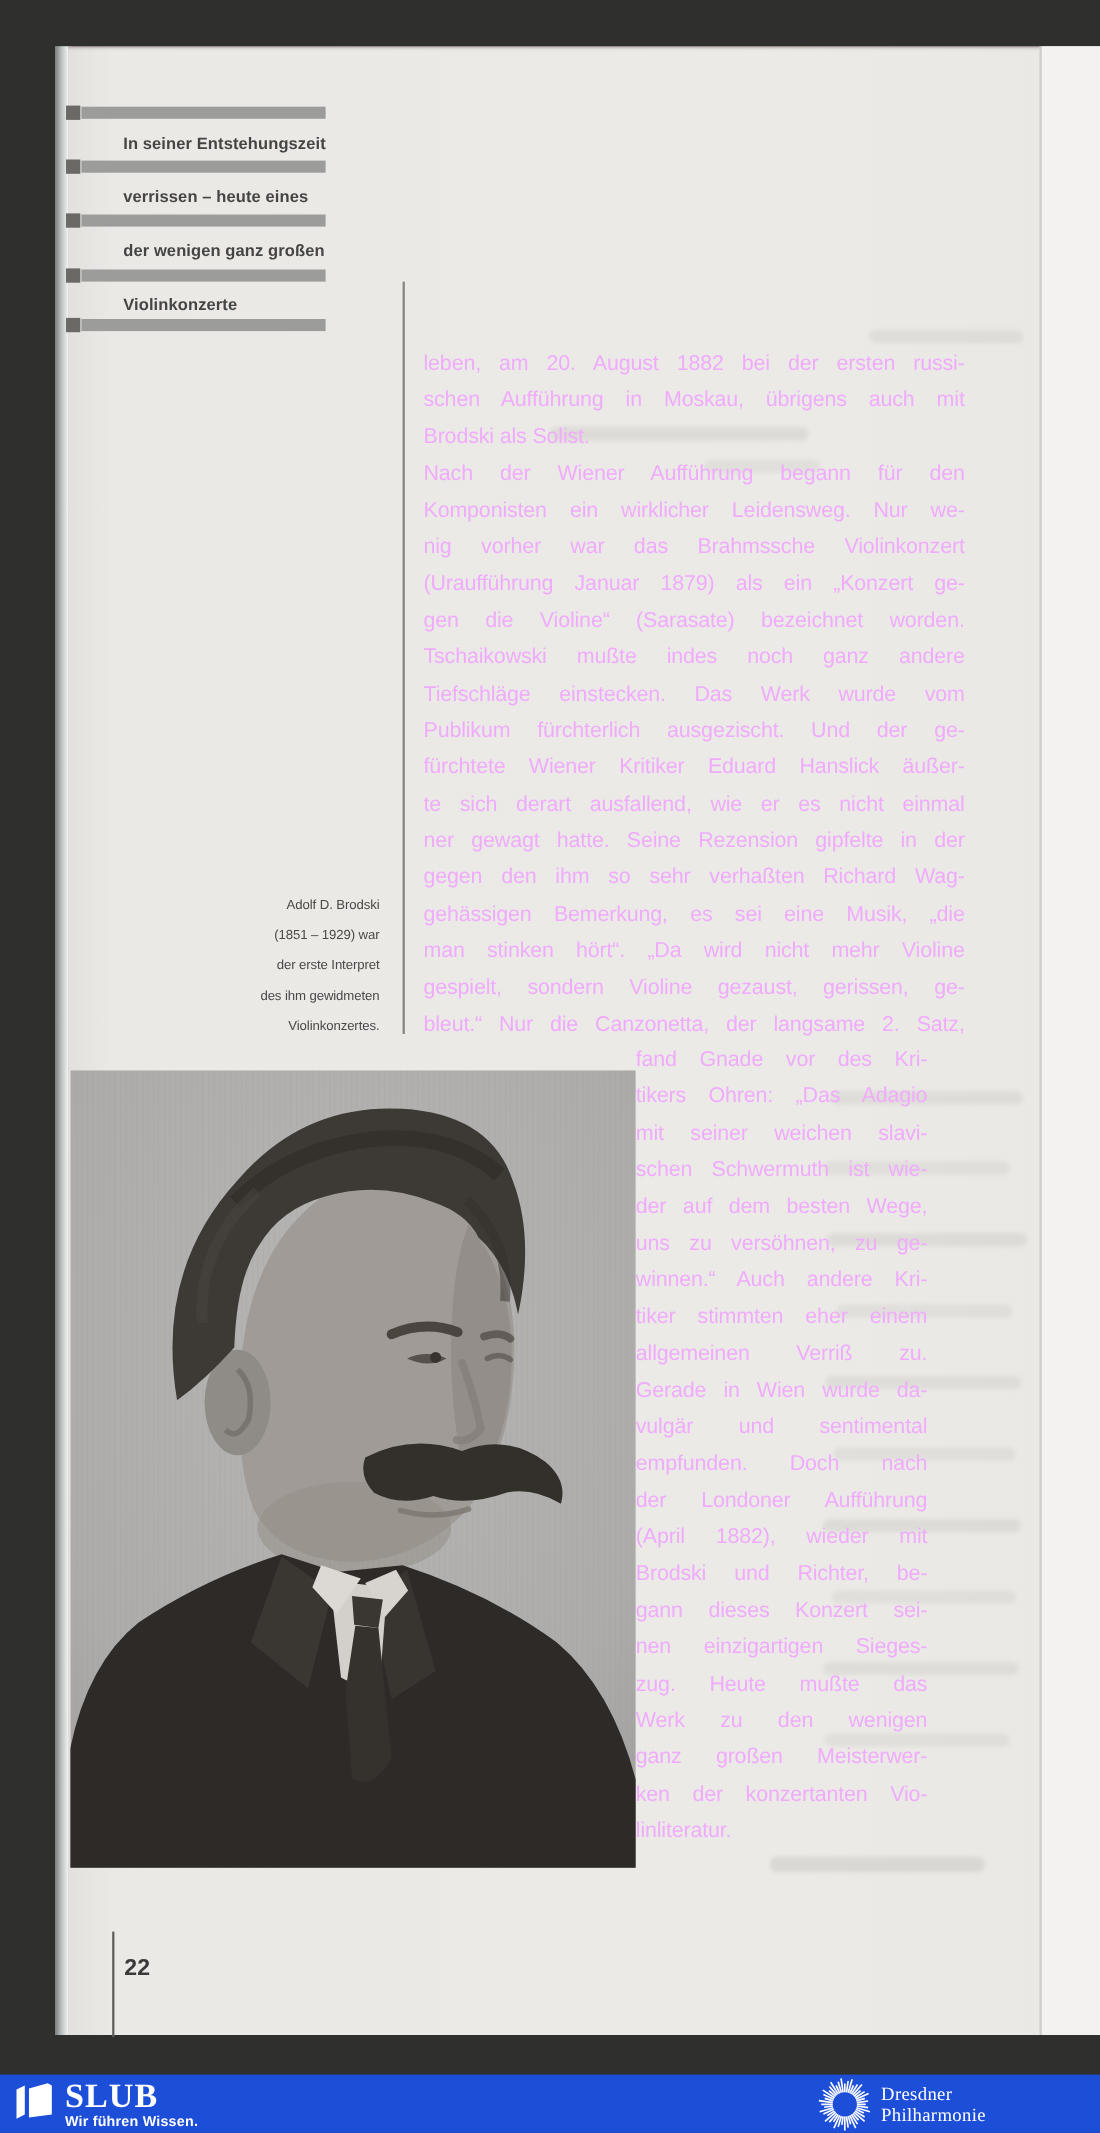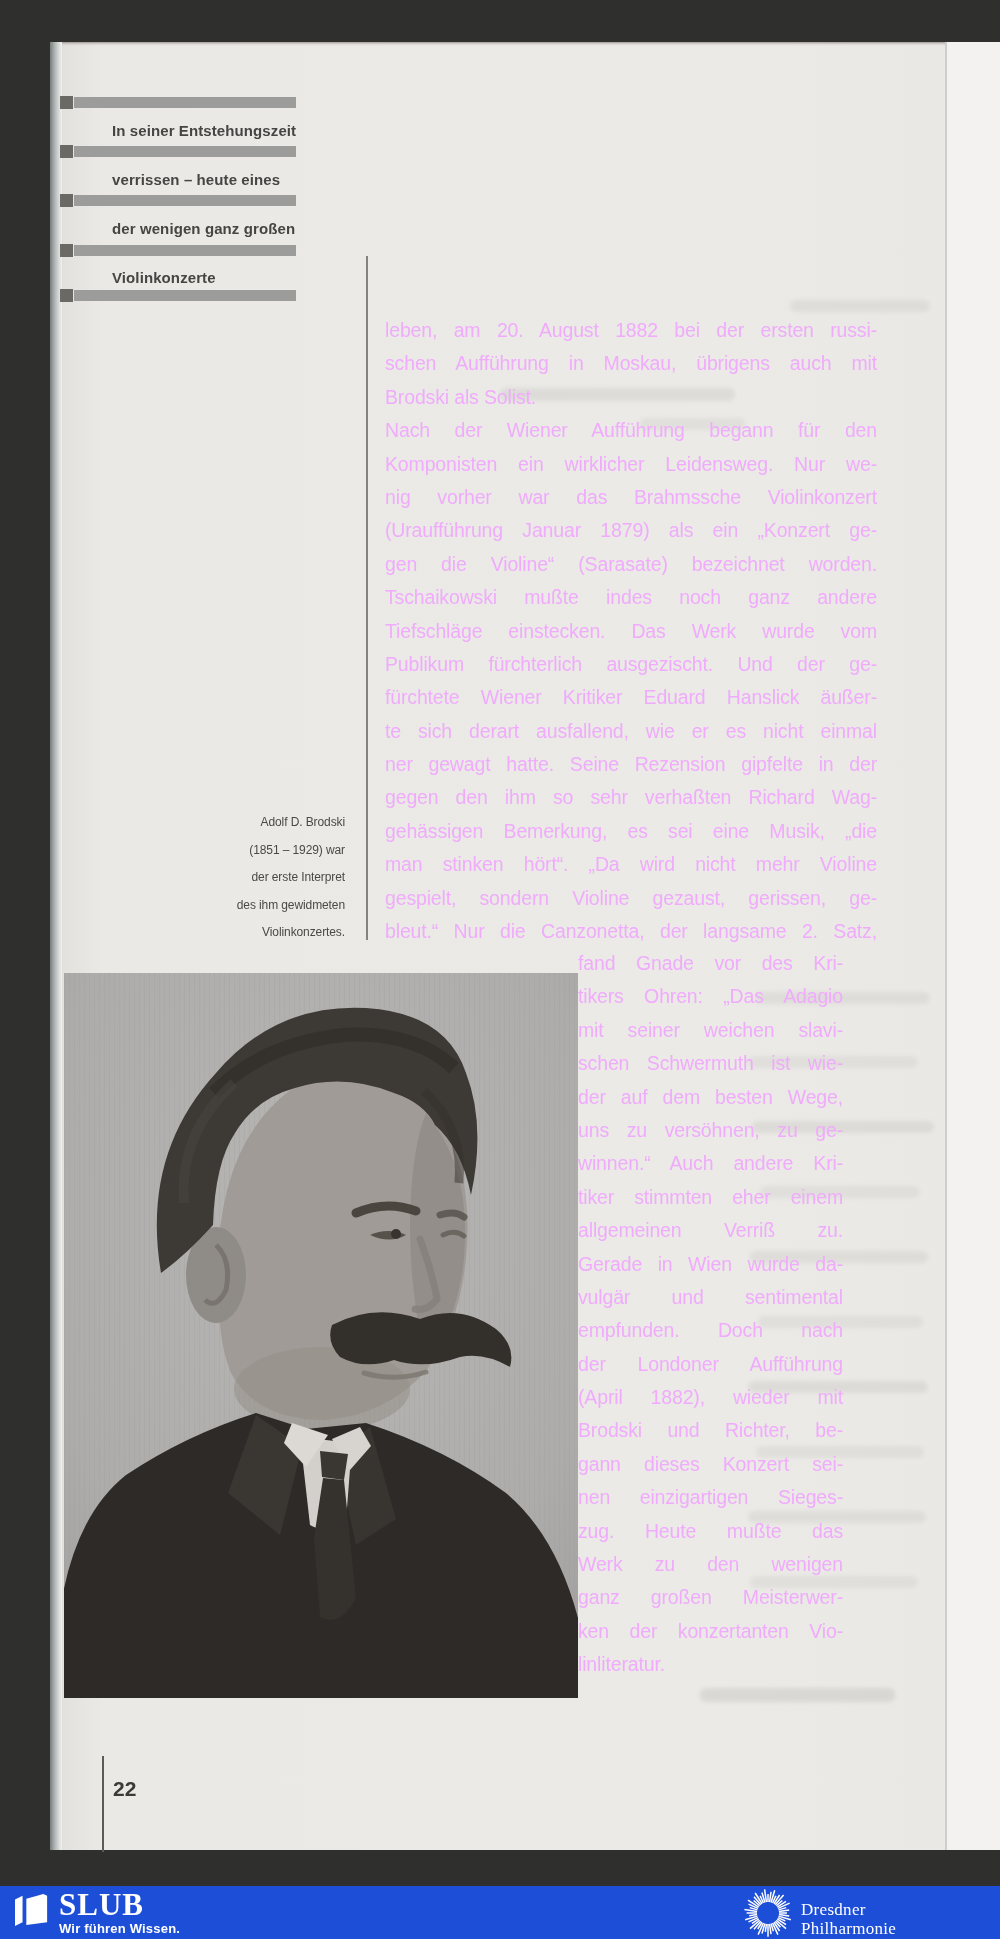--- a/index.html
+++ b/index.html
@@ -53,21 +53,21 @@
   .photo svg{display:block; width:100%; height:100%;}
   
   .ghost{position:absolute; background:#6e6557; border-radius:6px; filter:blur(2px);}
   
   .footer{position:absolute; left:0; top:1886px; width:1000px; height:53px; background:#1d4ed8;}
   .slub{position:absolute; left:13px; top:4px; display:flex; align-items:flex-start;}
   .slub-icon{width:38px; height:34px; margin-top:3px;}
   .slub-text{margin-left:8px;}
   .slub-word{font-family:"Liberation Serif", serif; font-weight:700; font-size:31px; line-height:30px; color:#ffffff; letter-spacing:1px;}
   .slub-tag{font-size:13px; font-weight:700; color:#ffffff; margin-top:1px; letter-spacing:.2px;}
-  .phil{position:absolute; left:743px; top:2px; display:flex; align-items:flex-end;}
+  .phil{position:absolute; left:743px; top:2px; display:flex; align-items:center;}
   .phil svg{width:50px; height:50px;}
   .phil-text{margin-left:8px; font-family:"Liberation Serif", serif; font-size:17px; line-height:19px; color:#ffffff; letter-spacing:.3px;}
 </style>
 </head>
 <body>
 
 <div class="stage">
 
   <div class="left-edge"></div>
   <div class="page"></div>

